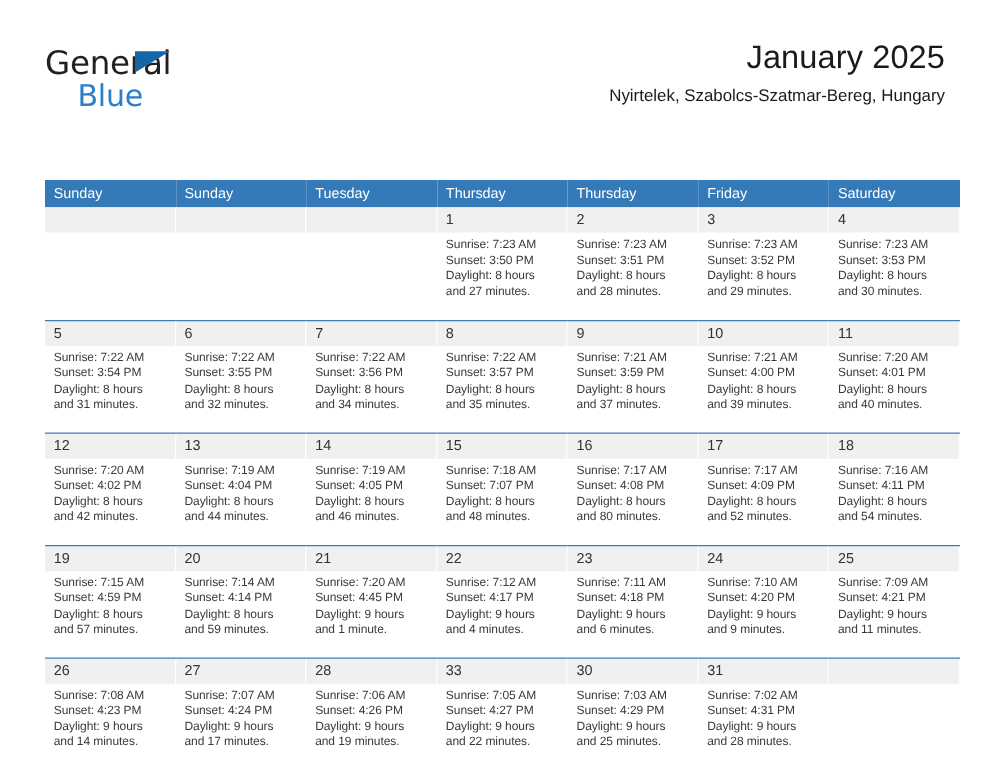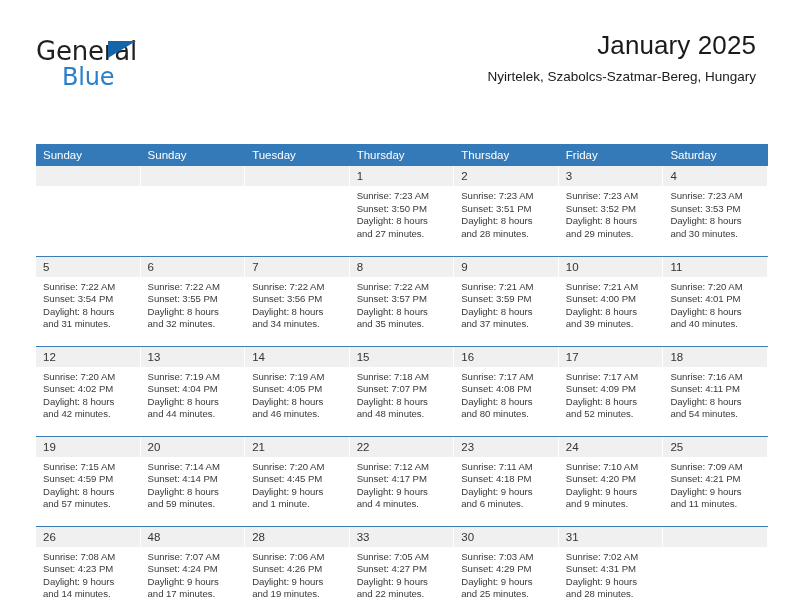--- a/index.html
+++ b/index.html
@@ -415,21 +415,21 @@
           <td>
             <div class="daynum">26</div>
             <div class="dayinfo">
               <div>Sunrise: 7:08 AM</div>
               <div>Sunset: 4:23 PM</div>
               <div>Daylight: 9 hours</div>
               <div>and 14 minutes.</div>
             </div>
           </td>
           <td>
-            <div class="daynum">48</div>
+            <div class="daynum">27</div>
             <div class="dayinfo">
               <div>Sunrise: 7:07 AM</div>
               <div>Sunset: 4:24 PM</div>
               <div>Daylight: 9 hours</div>
               <div>and 17 minutes.</div>
             </div>
           </td>
           <td>
             <div class="daynum">28</div>
             <div class="dayinfo">

